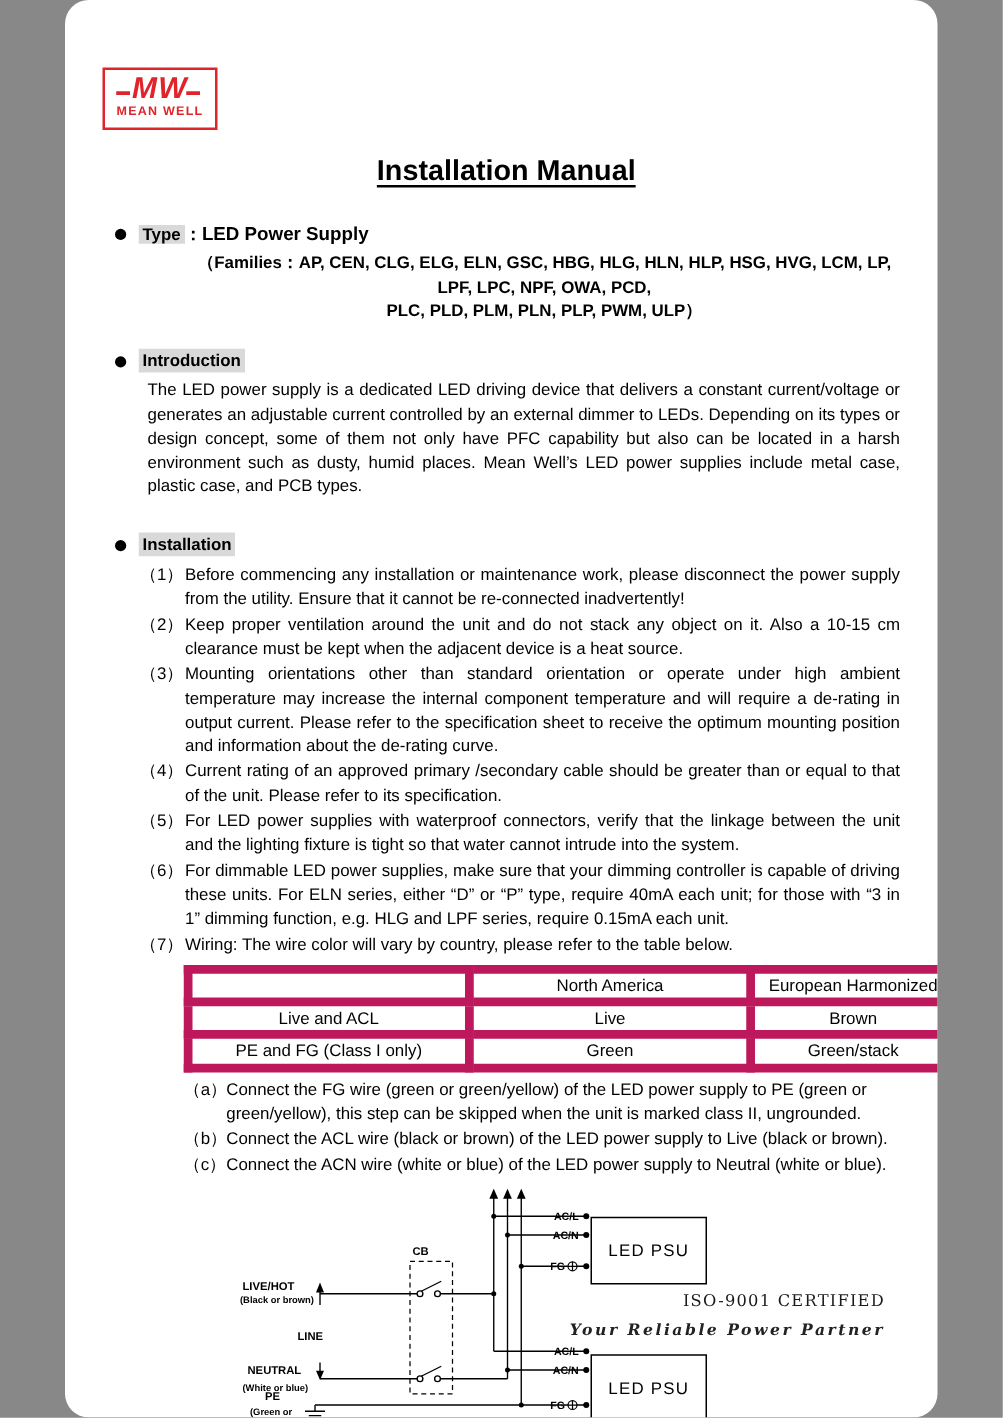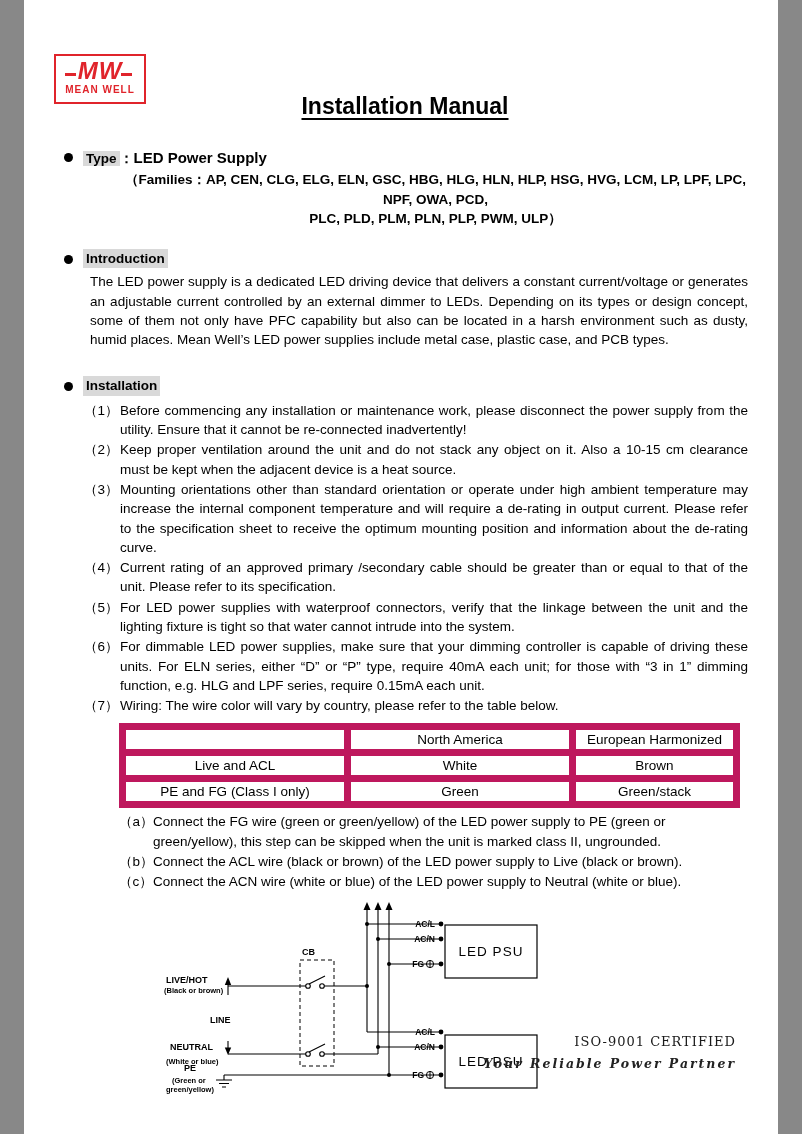--- a/index.html
+++ b/index.html
@@ -1,26 +1,27 @@
 <!DOCTYPE html>
 <html><head>
 <meta charset="utf-8">
 <style>
   * { margin:0; padding:0; box-sizing:border-box; }
   html,body { background:#888; }
   .page {
     position:relative;
-    width:754px; height:1134px;
+    width:698px; height:1134px;
     margin:0 auto;
     background:#ffffff;
     font-family:"Liberation Sans", sans-serif;
     font-size:13.5px;
     line-height:1.43;
     color:#000;
     overflow:hidden;
+    border-radius:19px;
   }
   
   .logo {
     position:absolute; left:30px; top:54px;
     width:92px; height:50px;
     border:2px solid #e0242b;
     display:flex; flex-direction:column; align-items:center; justify-content:center;
     background:#fff;
   }
   .logo-mw {
@@ -30,21 +31,21 @@
   .logo-mw::before, .logo-mw::after {
     content:""; position:absolute; top:58%; width:11px; height:2.5px; background:#e0242b;
   }
   .logo-mw::before { left:-13px; }
   .logo-mw::after  { right:-10px; }
   .logo-brand { color:#e0242b; font-weight:bold; font-size:10px; letter-spacing:1px; margin-top:1px; }
 
   
   .content { position:absolute; left:38px; right:30px; top:0; }
 
-  .title-wrap { text-align:center; padding-top:90px; }
+  .title-wrap { text-align:center; padding-top:120px; }
   .doc-title {
     display:inline-block; font-size:23px; font-weight:bold;
     text-decoration:underline; text-decoration-thickness:2px; text-underline-offset:4px;
   }
 
   .section-row { display:flex; align-items:flex-start; }
   .bullet {
     flex:none; width:9px; height:9px; border-radius:50%; background:#000;
     margin:6px 10px 0 2px;
   }
@@ -180,21 +181,21 @@
             <col class="c3">
           </colgroup>
         <tbody>
             <tr>
           <td></td>
           <td>North America</td>
           <td>European Harmonized</td>
         </tr>
         <tr>
           <td>Live and ACL</td>
-          <td>White</td>
+          <td>Live</td>
           <td>Brown</td>
         </tr>
         <tr>
           <td>PE and FG (Class I only)</td>
           <td>Green</td>
           <td>Green/stack</td>
         </tr>
       </tbody>
         </table>
 

